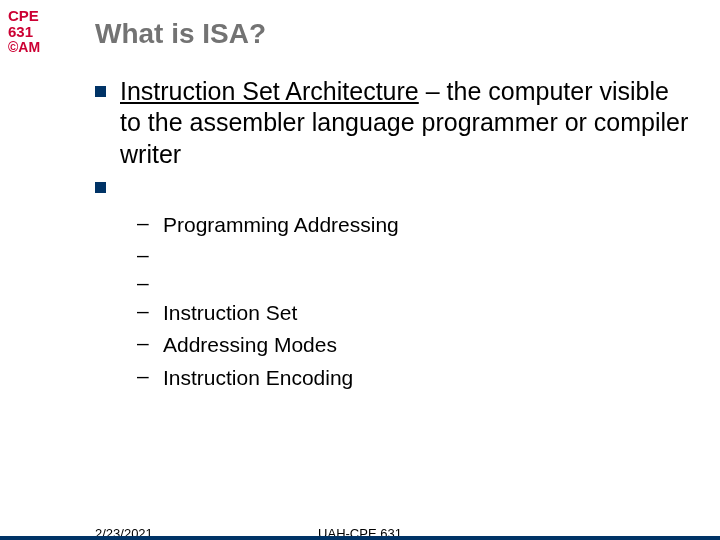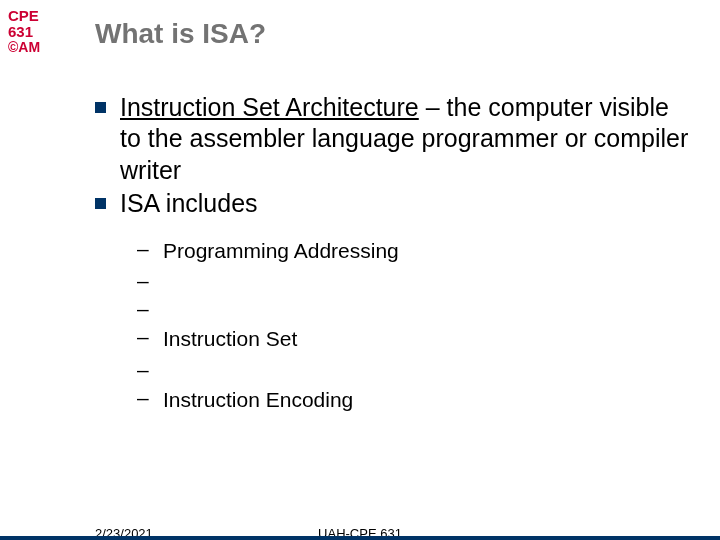--- a/index.html
+++ b/index.html
@@ -28,21 +28,21 @@
   .title {
     position: absolute;
     top: 18px;
     left: 95px;
     font-size: 28px;
     font-weight: bold;
     color: #737373;
   }
   .content {
     position: absolute;
-    top: 92px;
+    top: 76px;
     left: 95px;
     right: 30px;
   }
   .bullet-row {
     display: flex;
     align-items: flex-start;
     margin-bottom: 2px;
   }
   .square {
     width: 11px;
@@ -116,42 +116,40 @@
 
   <div class="bullet-row">
     <div class="square"></div>
     <div class="bullet-text">
       <span class="underline">Instruction Set Architecture</span><span> – the computer visible to the assembler language programmer or compiler writer</span>
     </div>
   </div>
 
   <div class="bullet-row">
     <div class="square"></div>
-    <div class="bullet-text">
-      <span>ISA includes</span>
-    </div>
   </div>
 
   <div class="sub-list">
     <div class="sub-row">
       <div class="dash">–</div>
       <div class="sub-text">Programming Addressing</div>
     </div>
     <div class="sub-row">
       <div class="dash">–</div>
     </div>
     <div class="sub-row">
       <div class="dash">–</div>
     </div>
     <div class="sub-row">
       <div class="dash">–</div>
       <div class="sub-text">Instruction Set</div>
     </div>
     <div class="sub-row">
       <div class="dash">–</div>
+      <div class="sub-text">Addressing Modes</div>
     </div>
     <div class="sub-row">
       <div class="dash">–</div>
       <div class="sub-text">Instruction Encoding</div>
     </div>
   </div>
 
 </div>
 
 <div class="footer">

